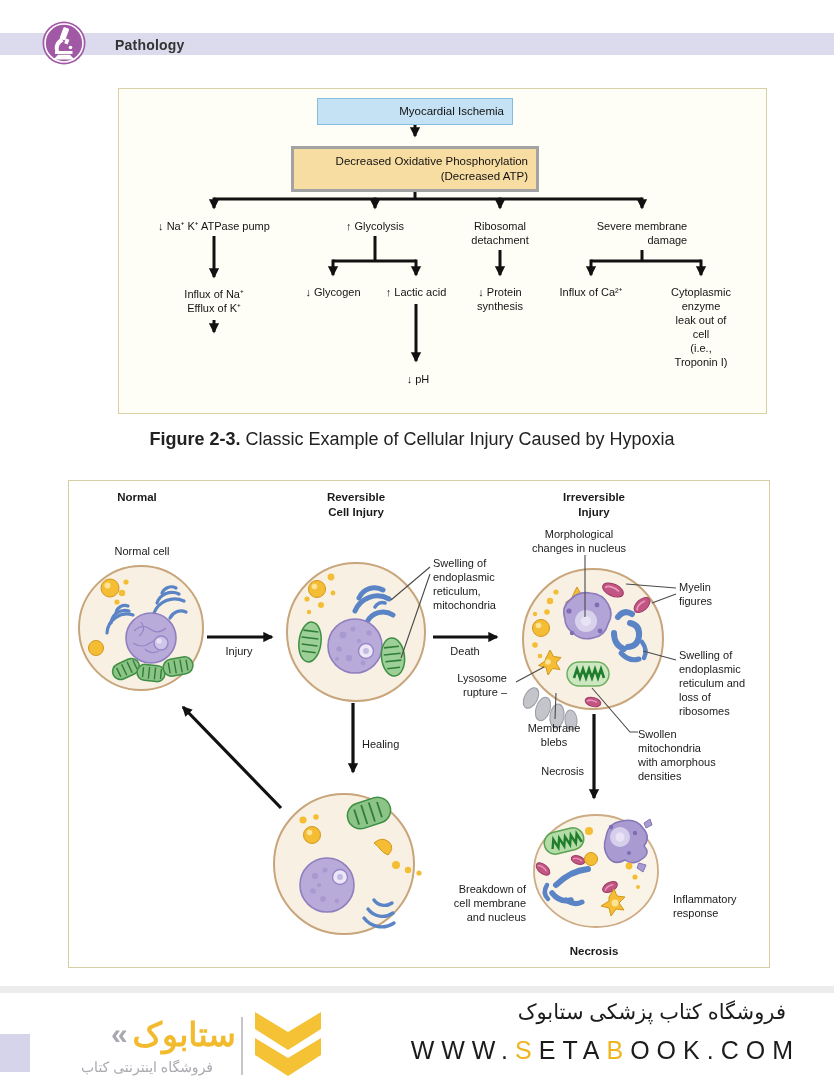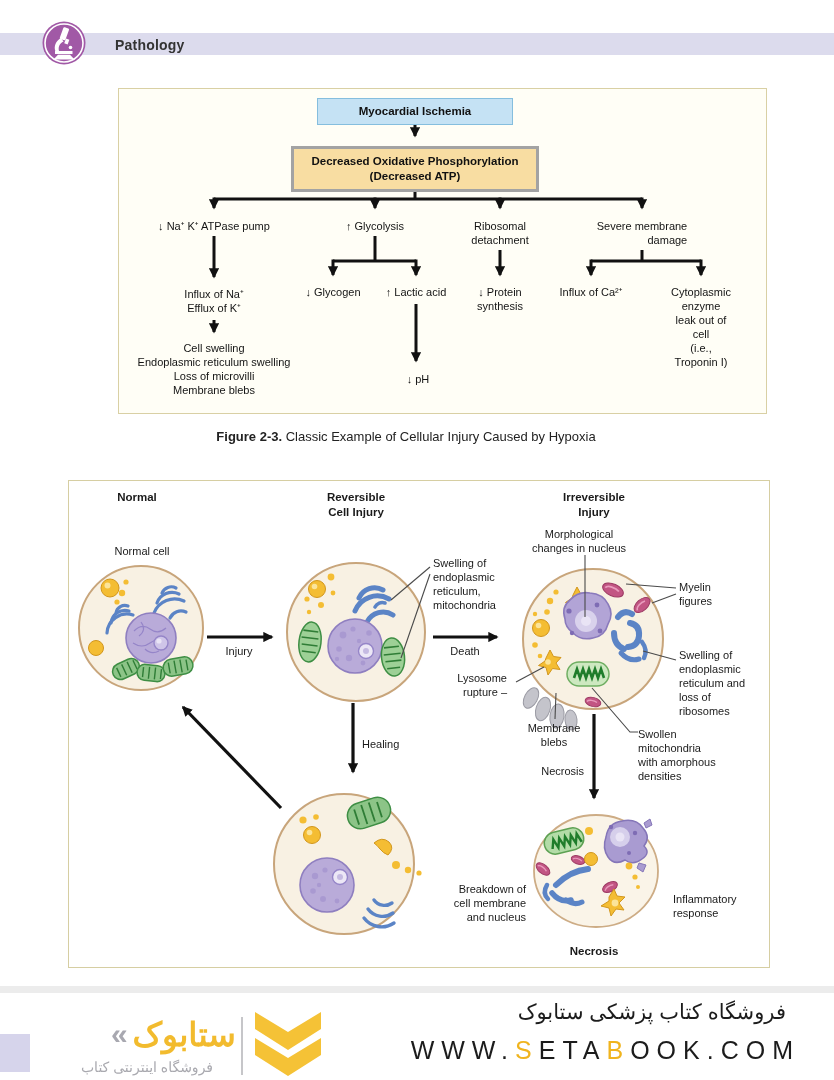--- a/index.html
+++ b/index.html
@@ -8,30 +8,30 @@
 
   
   .header-bar { position:absolute; left:0; top:33px; width:834px; height:22px; background:#dcdbed; }
   .header-title { position:absolute; left:115px; top:37px; font-size:14px; font-weight:bold; color:#333; letter-spacing:.2px; }
   .header-badge { position:absolute; left:42px; top:21px; width:44px; height:44px; }
 
   
   .flow-panel { position:absolute; left:118px; top:88px; width:649px; height:326px;
                 background:#fffef6; border:1px solid #d9d0a4; }
   .flow-lines { position:absolute; left:0; top:0; }
-  .node { position:absolute; transform:translateX(-50%); font-weight:bold; font-size:11.5px;
-          line-height:1.3; text-align:center; color:#111; white-space:pre-line; padding:5px 8px; }
+  .node { position:absolute; transform:translateX(-50%); font-weight:normal; font-size:11.5px;
+          line-height:1.3; text-align:right; color:#111; white-space:pre-line; padding:5px 8px; }
   .node-blue { background:#c5e2f4; border:1px solid #85bede; width:196px; }
   .node-orange { background:#f8dda2; border:3px solid #a3a3a3; width:248px; }
   .lbl { position:absolute; transform:translateX(-50%); text-align:center; font-size:11px;
          line-height:1.28; color:#141414; white-space:pre-line; }
 
   
-  .caption { position:absolute; left:4px; top:429px; width:804px; text-align:center;
-             font-size:13px; color:#222; }
+  .caption { position:absolute; left:10px; top:429px; width:804px; text-align:center;
+             font-size:18px; color:#222; }
   .caption b { font-weight:bold; }
 
   
   .cell-panel { position:absolute; left:68px; top:480px; width:702px; height:488px;
                 background:#ffffff; border:1px solid #d6cea2; }
   .cell-art { position:absolute; left:0; top:0; }
   .clbl { position:absolute; font-size:11px; line-height:1.28; color:#1a1a1a; white-space:pre-line; }
   .c-center { transform:translateX(-50%); text-align:center; }
   .c-right { text-align:right; }
   .c-head { font-weight:bold; font-size:11.5px; }
@@ -103,24 +103,20 @@
       </g>
     </svg>
 
     <div class="node node-blue" style="left:296px; top:9px;">Myocardial Ischemia</div>
     <div class="node node-orange" style="left:296px; top:57px;">Decreased Oxidative Phosphorylation
 (Decreased ATP)</div>
 
     <div class="lbl" style="left:95px;  top:130px;">↓  Na⁺ K⁺ ATPase pump</div>
     <div class="lbl" style="left:95px;  top:198px;">Influx of Na⁺
 Efflux of K⁺</div>
-    <div class="lbl" style="left:95px;  top:252px;">Cell swelling
-Endoplasmic reticulum swelling
-Loss of microvilli
-Membrane blebs</div>
     <div class="lbl" style="left:256px; top:130px;">↑ Glycolysis</div>
     <div class="lbl" style="left:214px; top:196px;">↓ Glycogen</div>
     <div class="lbl" style="left:297px; top:196px;">↑ Lactic acid</div>
     <div class="lbl" style="left:299px; top:283px;">↓ pH</div>
     <div class="lbl" style="left:381px; top:130px;">Ribosomal
 detachment</div>
     <div class="lbl" style="left:381px; top:196px;">↓ Protein
 synthesis</div>
     <div class="lbl" style="left:523px; top:130px;text-align:right;">Severe membrane
 damage</div>

